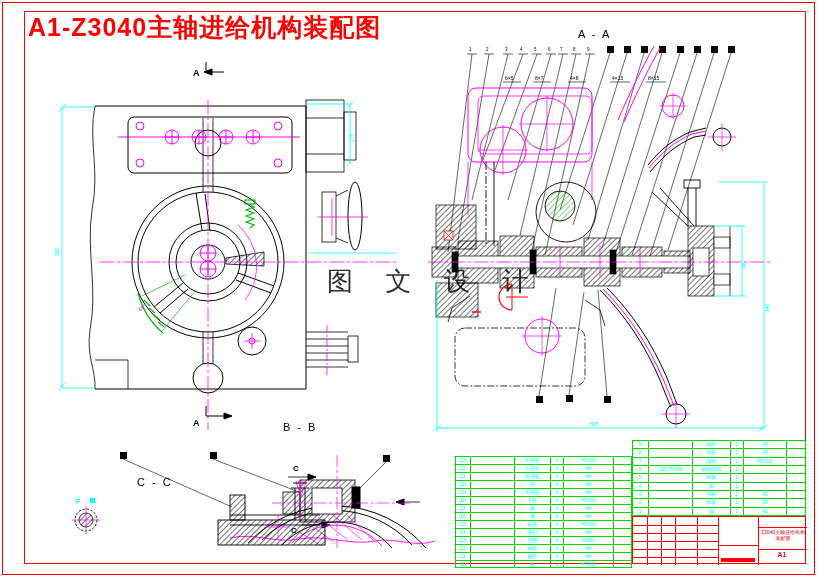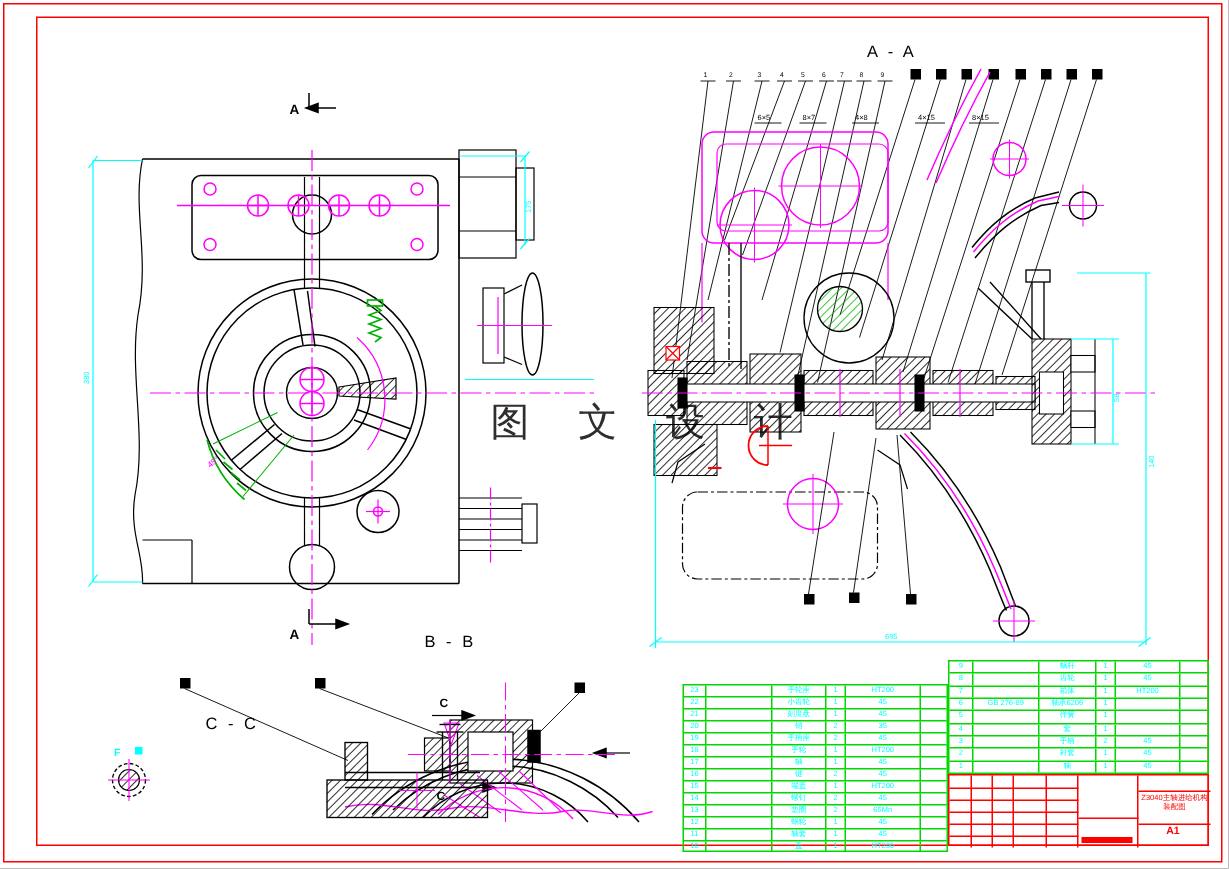--- a/index.html
+++ b/index.html
@@ -52,20 +52,21 @@
   .tb-mid-labels span{color:#f00;font-size:3.5px;line-height:4px;}
 </style>
 </head>
 <body>
 
 <div id="stage">
 
   <div class="frame-outer"></div>
   <div class="frame-inner"></div>
 
+  <div class="main-title">A1-Z3040主轴进给机构装配图</div>
   <div class="watermark">图 文 设 计</div>
 
   <svg width="819" height="579" viewBox="0 0 819 579">
     <defs>
       <pattern id="hb" width="4" height="4" patternUnits="userSpaceOnUse" patternTransform="rotate(45)">
         <line x1="0" y1="0" x2="0" y2="4" stroke="#000" stroke-width="1.1"></line>
       </pattern>
       <pattern id="hm" width="4" height="4" patternUnits="userSpaceOnUse" patternTransform="rotate(45)">
         <line x1="0" y1="0" x2="0" y2="4" stroke="#ff00ff" stroke-width="1"></line>
       </pattern>

